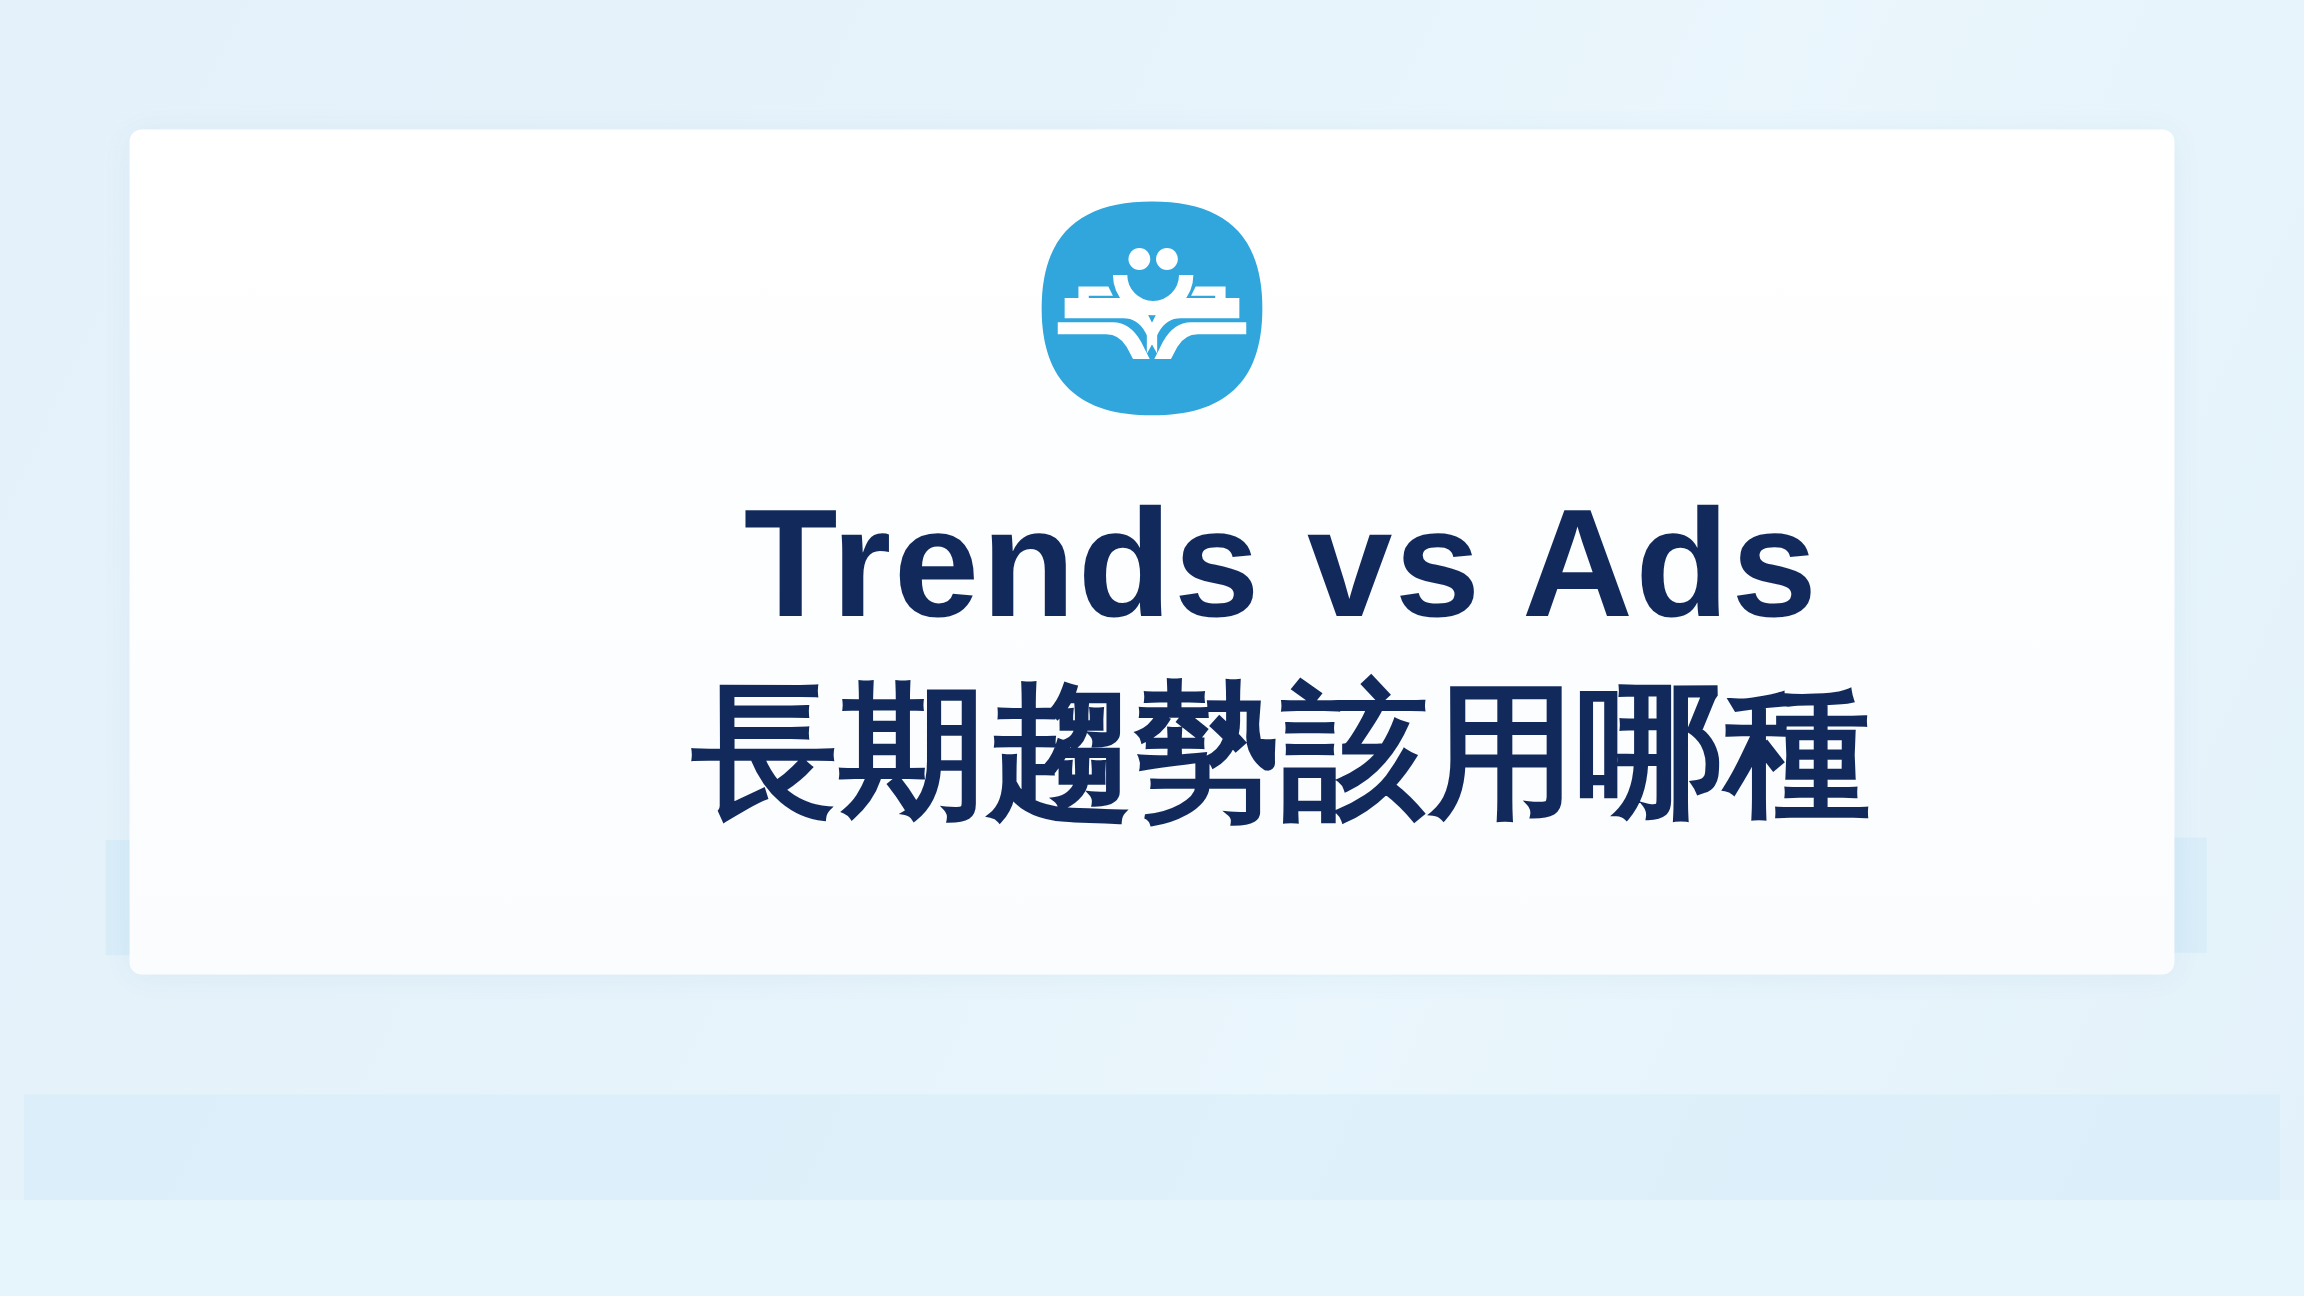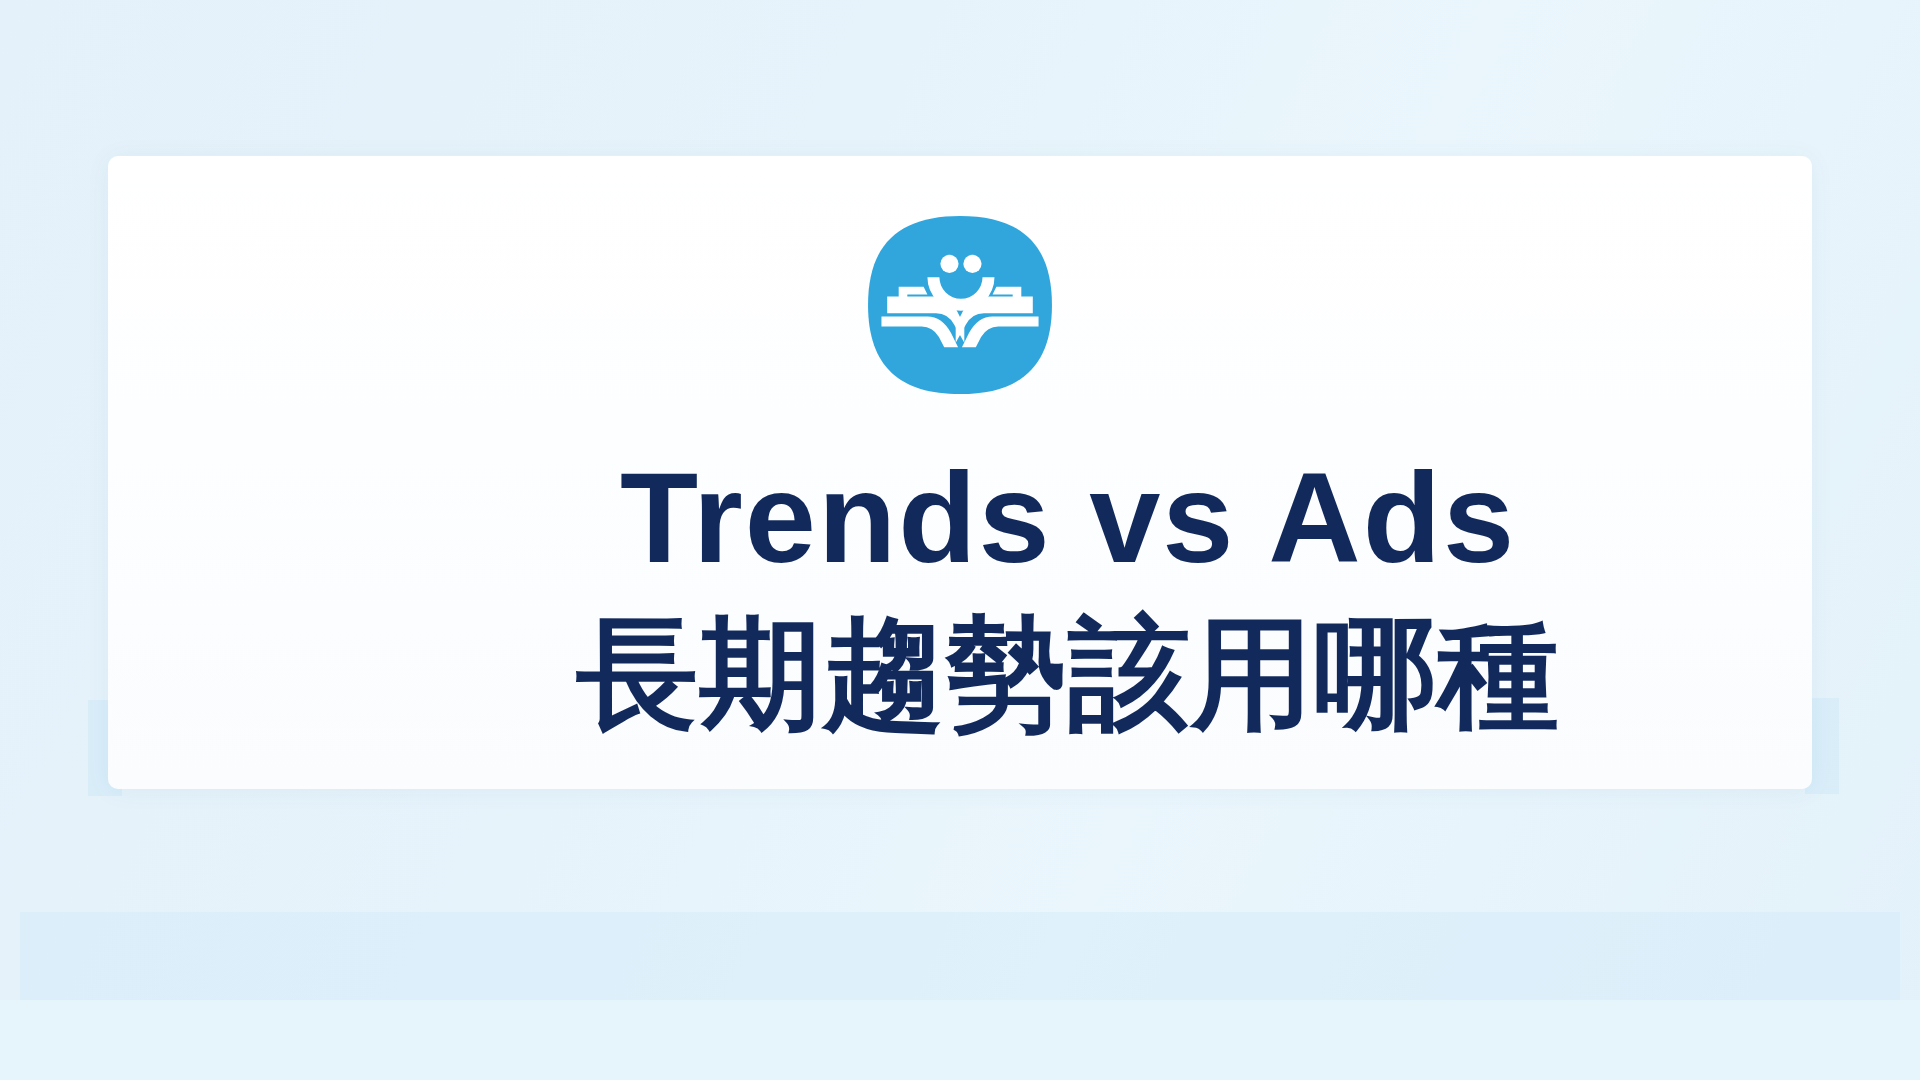--- a/index.html
+++ b/index.html
@@ -53,25 +53,24 @@
     opacity: .40;
     pointer-events: none;
   }
 
   
   #card {
     position: absolute;
     left: 108px;
     top: 108px;
     width: 1704px;
-    height: 633px;
+    height: 704px;
     background: linear-gradient(180deg,#ffffff 0%, #fdfeff 45%, #fafcfe 100%);
     border-radius: 10px;
     box-shadow: 0 2px 26px rgba(30,90,140,.055);
-    margin-top: 48px;
   }
 
   
   #logo-wrap {
     position: absolute;
     left: 50%;
     top: 58px;
     transform: translateX(-50%);
     width: 192px;
     height: 182px;

